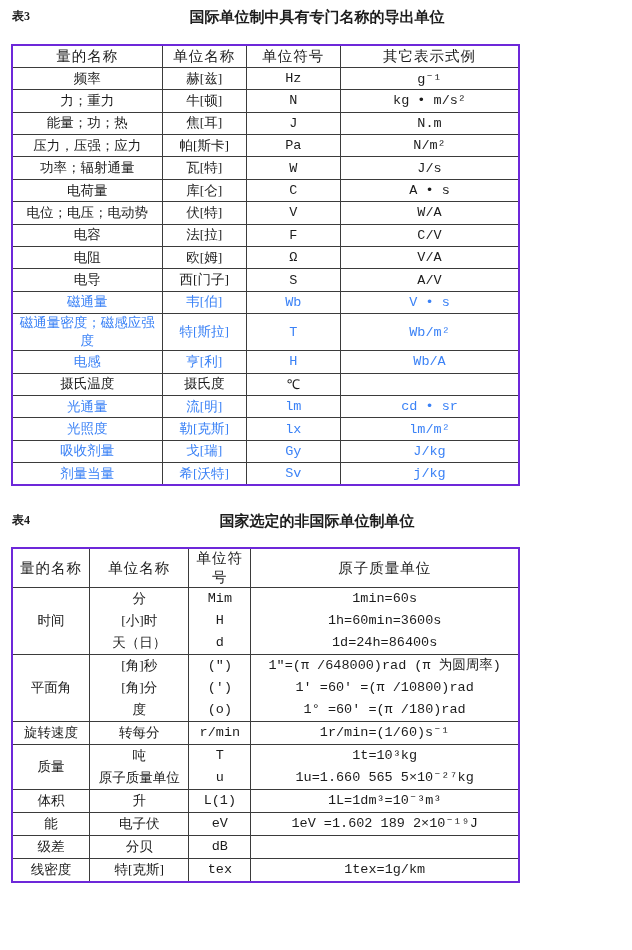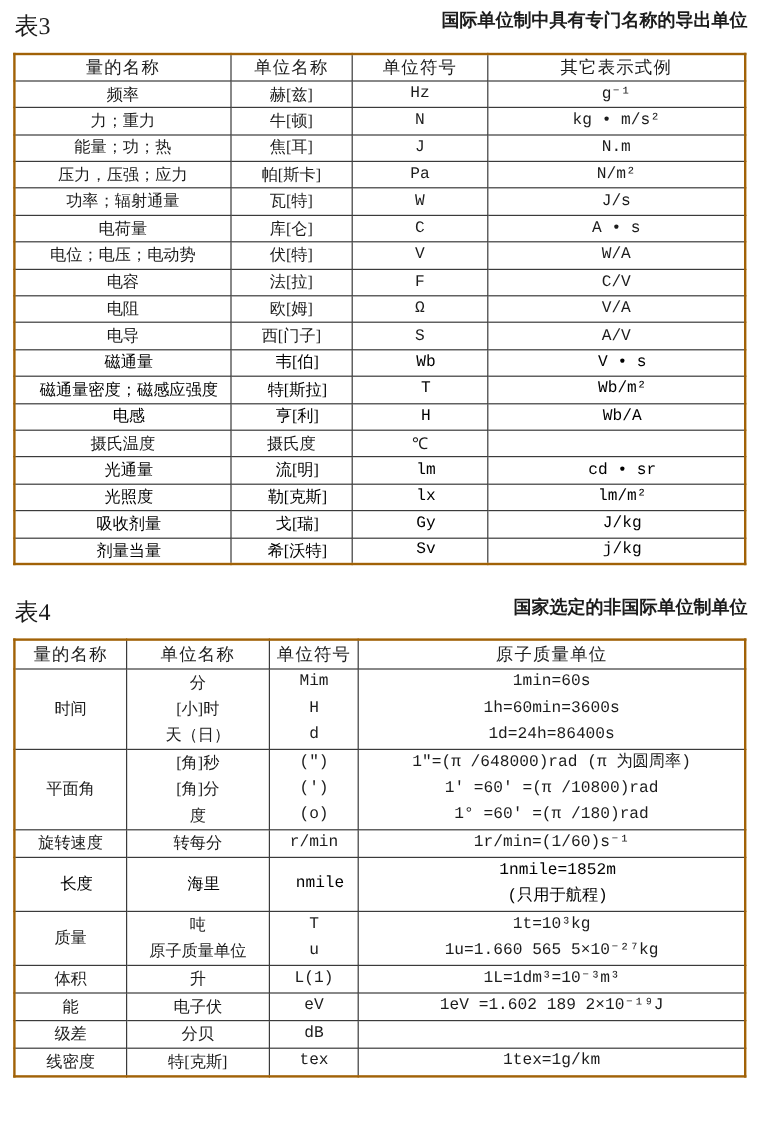--- a/index.html
+++ b/index.html
@@ -5,26 +5,26 @@
   html,body { margin:0; padding:0; background:#ffffff; }
   body {
     width:632px; height:950px;
     font-family:"Liberation Serif","DejaVu Serif",serif;
     color:#1c1c1c;
     -webkit-font-smoothing:antialiased;
   }
   .doc { padding:6px 9px 0 11px; }
 
   .caption { position:relative; height:22px; margin-top:2px; }
-  .caption .label { position:absolute; left:1px; top:0; font-weight:normal; font-size:20px; }
-  .caption .title { text-align:right; font-weight:bold; font-size:15px; }
+  .caption .label { position:absolute; left:1px; top:0; font-weight:bold; font-size:12px; }
+  .caption .title { text-align:center; font-weight:bold; font-size:15px; }
 
   table.tbl {
     border-collapse:collapse; table-layout:fixed;
-    width:611px; border:2px solid #a16207;
+    width:509px; border:2px solid #6d28d9;
   }
   .tbl td, .tbl th {
     border:1px solid #3b3b3b; text-align:center;
     padding:0 2px; overflow:hidden; font-weight:normal;
   }
   .tbl th { font-size:14.5px; letter-spacing:1px; }
 
   #table3 { margin-top:14px; }
   #table3 tr { height:22.4px; }
   #table3 td { font-size:13.5px; }
@@ -32,21 +32,21 @@
   #table4 { margin-top:13px; }
   #table4 tr.hdr { height:24px; }
   #table4 td { font-size:13.5px; vertical-align:middle; }
 
   .latin {
     font-family:"Liberation Mono","DejaVu Sans Mono",monospace;
     font-size:12.5px;
   }
   .line { height:22px; line-height:22px; white-space:nowrap; }
   .conversion { text-align:left; padding-left:5px; }
-  tr.blue td, td.blue { color:#000000;padding-left:12px; }
+  tr.blue td, td.blue { color:#3b82f6; }
 
   .gap { height:24px; }
 </style>
 </head>
 <body>
 
 <div class="doc">
 
   <div class="caption">
     <span class="label">表3</span>
@@ -244,33 +244,20 @@
           <td>
             <div class="line">转每分</div>
           </td>
           <td class="latin">
             <div class="line">r/min</div>
           </td>
           <td class="latin conversion">
             <div class="line">1r/min=(1/60)s⁻¹</div>
           </td>
         </tr>
-        <tr class="blue">
-          <td>长度</td>
-          <td>
-            <div class="line">海里</div>
-          </td>
-          <td class="latin">
-            <div class="line">nmile</div>
-          </td>
-          <td class="latin conversion">
-            <div class="line">1nmile=1852m</div>
-            <div class="line">(只用于航程)</div>
-          </td>
-        </tr>
         <tr>
           <td>质量</td>
           <td>
             <div class="line">吨</div>
             <div class="line">原子质量单位</div>
           </td>
           <td class="latin">
             <div class="line">T</div>
             <div class="line">u</div>
           </td>

